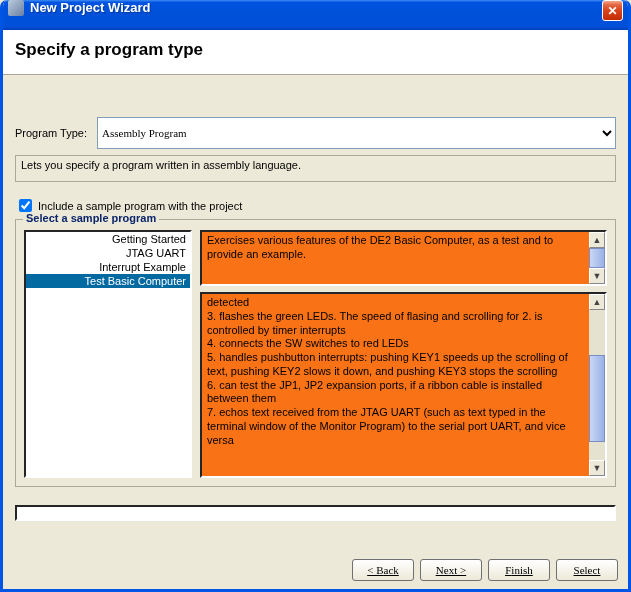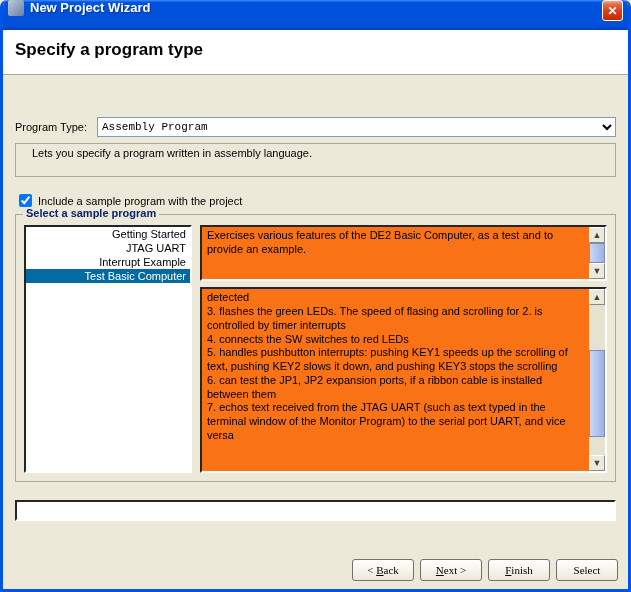--- a/index.html
+++ b/index.html
@@ -62,30 +62,30 @@
   .body {
     flex:1;
     padding: 10px 12px 0;
     display:flex; flex-direction:column;
     min-height:0;
   }
   .row { display:flex; align-items:center; margin-bottom:6px; }
   .row label { width: 82px; }
   .select-row select {
     flex:1;
-    font-family: Liberation Mono, monospace; font-size:11px;
-    height: 20px;
+    font-family: Liberation Serif, serif; font-size:11px;
+    height: 32px;
     border:1px solid #7f9db9;
     background:#fff;
   }
   .desc-box {
     border:1px solid #aca899;
     background:#ece9d8;
     height: 72px;
-    padding: 3px 16px;
+    padding: 3px 5px;
     margin-bottom: 14px;
   }
   .check-row { margin-bottom: 4px; }
   .check-row input { vertical-align: middle; }
   .check-row label { vertical-align: middle; }
   .groupbox {
     border:1px solid #aca899;
     margin:0;
     padding: 10px 8px 8px;
     position:relative;
@@ -166,20 +166,21 @@
   }
   .btn {
     min-width:62px;
     height:22px;
     font-family:Tahoma; font-size:11px;
     background: linear-gradient(to bottom,#fff,#ece9d8);
     border:1px solid #707070;
     border-radius:3px;
     padding:0 8px;
     cursor:pointer;
+    text-decoration:underline;
   }
   .mnemonic { text-decoration: underline; }
 </style>
 </head>
 <body>
 
 <div class="titlebar">
   <div class="app-icon"></div>
   <div class="title">New Project Wizard</div>
   <div class="close-btn">✕</div>

